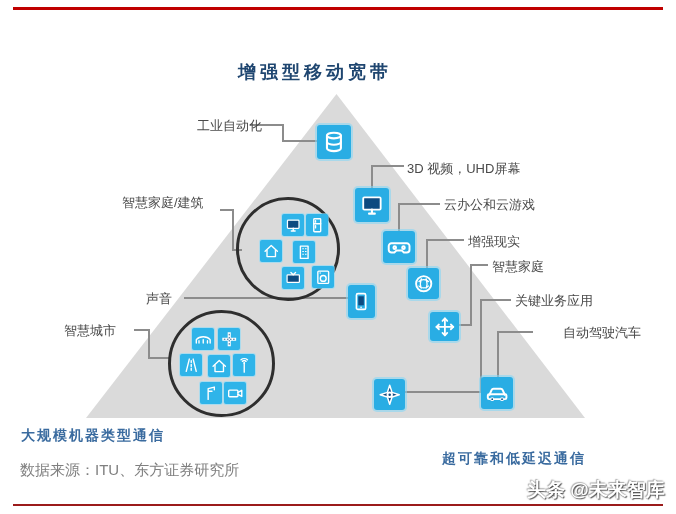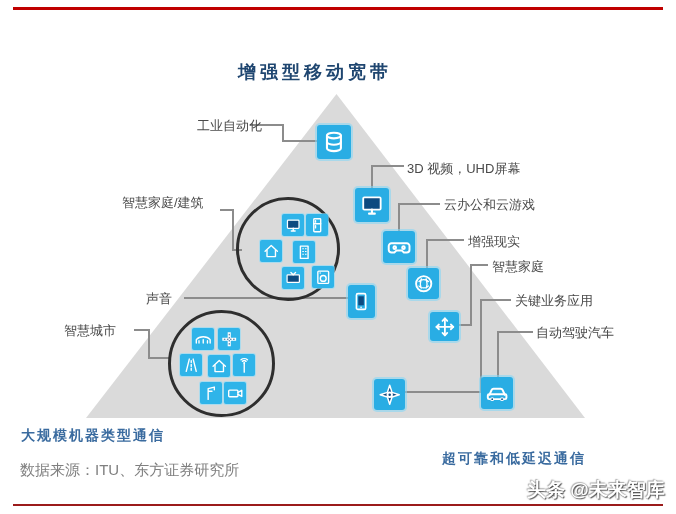--- a/index.html
+++ b/index.html
@@ -98,21 +98,21 @@
 
   <div class="lbl" style="left:197px;top:117px">工业自动化</div>
   <div class="lbl" style="left:122px;top:194px">智慧家庭/建筑</div>
   <div class="lbl" style="left:146px;top:290px">声音</div>
   <div class="lbl" style="left:64px;top:322px">智慧城市</div>
   <div class="lbl" style="left:407px;top:160px">3D 视频，UHD屏幕</div>
   <div class="lbl" style="left:444px;top:196px">云办公和云游戏</div>
   <div class="lbl" style="left:468px;top:233px">增强现实</div>
   <div class="lbl" style="left:492px;top:258px">智慧家庭</div>
   <div class="lbl" style="left:515px;top:292px">关键业务应用</div>
-  <div class="lbl" style="left:536px;top:324px">自动驾驶汽车</div>
+  <div class="lbl" style="left:563px;top:324px">自动驾驶汽车</div>
 
   <span class="icon" id="icon-database">
       <svg viewBox="0 0 24 24" xmlns="http://www.w3.org/2000/svg">
         <ellipse cx="12" cy="6.5" rx="6" ry="2.4" stroke="#fff" fill="none" stroke-width="1.8" stroke-linecap="round" stroke-linejoin="round"></ellipse>
         <path d="M6 6.5v11c0 1.3 2.7 2.4 6 2.4s6-1.1 6-2.4v-11" stroke="#fff" fill="none" stroke-width="1.8" stroke-linecap="round" stroke-linejoin="round"></path>
         <path d="M6 12c0 1.3 2.7 2.4 6 2.4s6-1.1 6-2.4" stroke="#fff" fill="none" stroke-width="1.8" stroke-linecap="round" stroke-linejoin="round"></path>
       </svg>
     </span>
   <span class="icon" id="icon-monitor">
       <svg viewBox="0 0 24 24" xmlns="http://www.w3.org/2000/svg">

